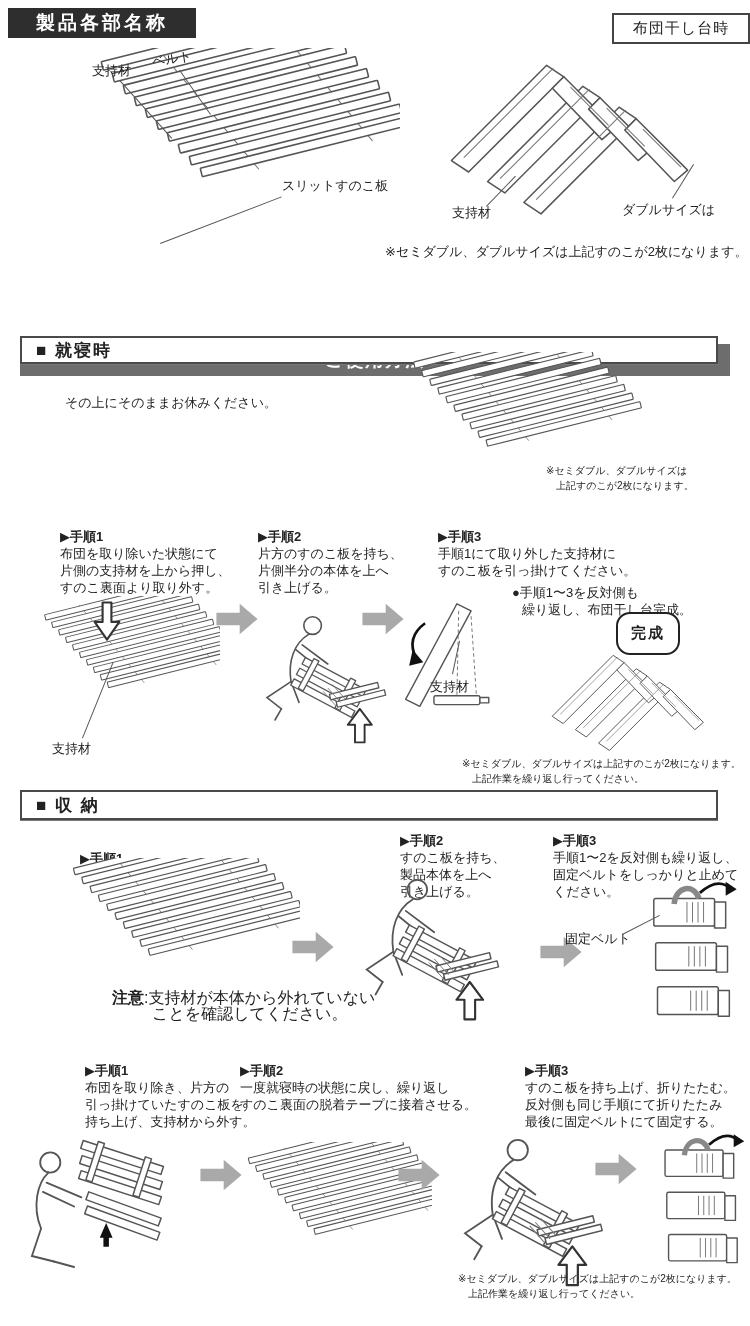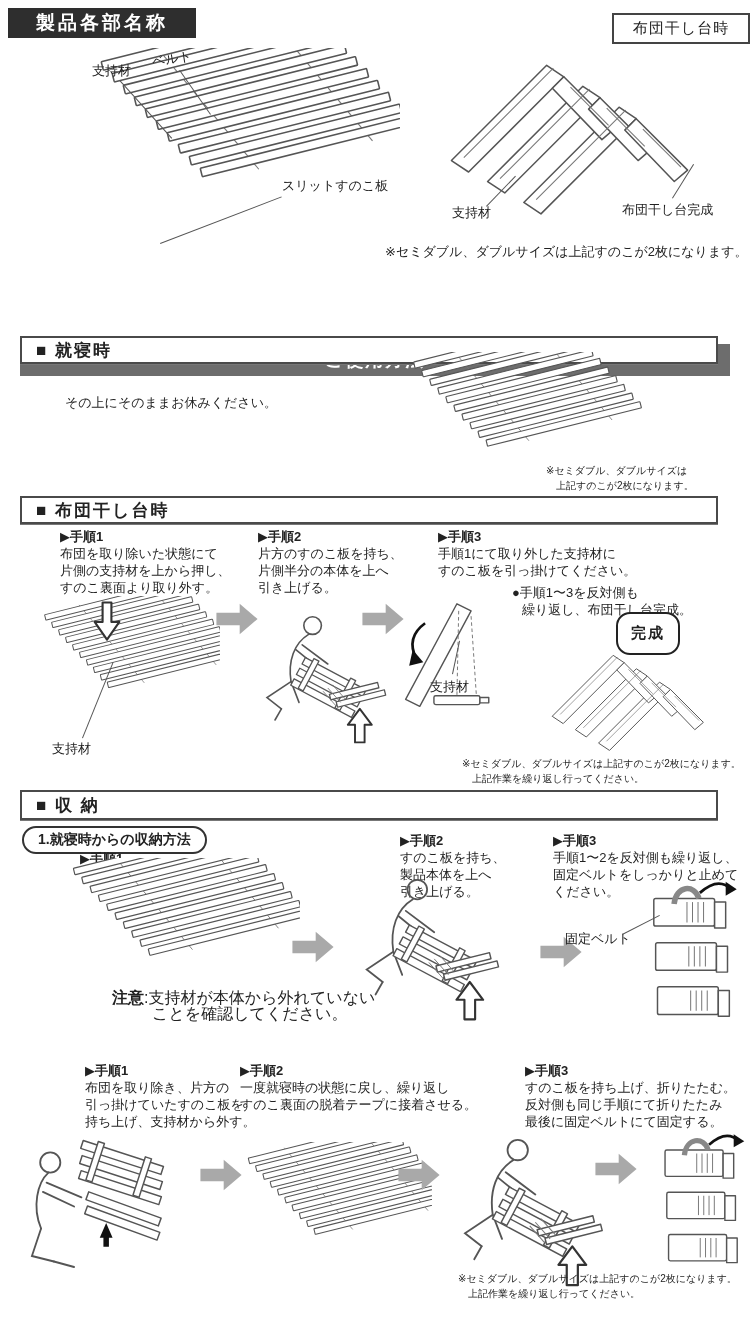--- a/index.html
+++ b/index.html
@@ -200,38 +200,37 @@
   <div class="leader" style="left:160px;top:243px;width:130px;transform:rotate(-21deg);"></div>
 
   <div class="abs boxed-label" style="left:612px;top:13px;width:134px;height:27px;">布団干し台時</div>
 
   <svg class="abs" style="left:435px;top:32px;width:290px;height:200px;">
       <use href="#a-rack"></use>
     </svg>
 
   <span class="abs calloutlbl" style="left:452px;top:204px;">支持材</span>
   <div class="leader" style="left:486px;top:206px;width:42px;transform:rotate(-46deg);"></div>
-  <span class="abs calloutlbl" style="left:622px;top:201px;">布団干し台完成</span>
+  <span class="abs calloutlbl" style="left:622px;top:201px;">ダブルサイズは</span>
   <div class="leader" style="left:672px;top:198px;width:40px;transform:rotate(-58deg);"></div>
 
   <div class="abs t13" style="left:385px;top:243px;white-space:nowrap;">※セミダブル、ダブルサイズは上記すのこが2枚になります。</div>
 
   <div class="abs banner" style="left:20px;top:299px;width:710px;height:32px;margin-top:45px;">— ご使用方法 —</div>
 
   <div class="abs secbox" style="left:20px;top:336px;width:680px;height:24px;">■ 就寝時</div>
   <div class="abs t13" style="left:65px;top:394px;">その上にそのままお休みください。</div>
 
   <svg class="abs" style="left:345px;top:352px;width:300px;height:150px;">
       <use href="#iso-board"></use>
     </svg>
 
   <div class="abs note" style="left:546px;top:463px;">※セミダブル、ダブルサイズは</div>
   <div class="abs note" style="left:556px;top:478px;">上記すのこが2枚になります。</div>
 
-  <div class="abs secbox" style="left:20px;top:496px;width:680px;height:24px;">■ 布団干し台時</div>
 
   <div class="abs t13 stepcol" style="left:60px;top:528px;">
     <div class="lbl">▶手順1</div>
     <div>布団を取り除いた状態にて</div>
     <div>片側の支持材を上から押し、</div>
     <div>すのこ裏面より取り外す。</div>
   </div>
   <div class="abs t13 stepcol" style="left:258px;top:528px;">
     <div class="lbl">▶手順2</div>
     <div>片方のすのこ板を持ち、</div>
@@ -275,21 +274,20 @@
 
   <svg class="abs" style="left:532px;top:634px;width:205px;height:128px;">
       <use href="#a-rack"></use>
     </svg>
 
   <div class="abs note" style="left:462px;top:756px;white-space:nowrap;">※セミダブル、ダブルサイズは上記すのこが2枚になります。</div>
   <div class="abs note" style="left:472px;top:771px;">上記作業を繰り返し行ってください。</div>
 
   <div class="abs secbox" style="left:20px;top:790px;width:680px;height:26px;">■ 収 納</div>
 
-  <div class="abs pill" style="left:22px;top:826px;">1.就寝時からの収納方法</div>
   <div class="abs t13 lbl" style="left:80px;top:850px;">▶手順1</div>
 
   <div class="abs t13 stepcol" style="left:400px;top:832px;">
     <div class="lbl">▶手順2</div>
     <div>すのこ板を持ち、</div>
     <div>製品本体を上へ</div>
     <div>引き上げる。</div>
   </div>
   <div class="abs t13 stepcol" style="left:553px;top:832px;">
     <div class="lbl">▶手順3</div>

